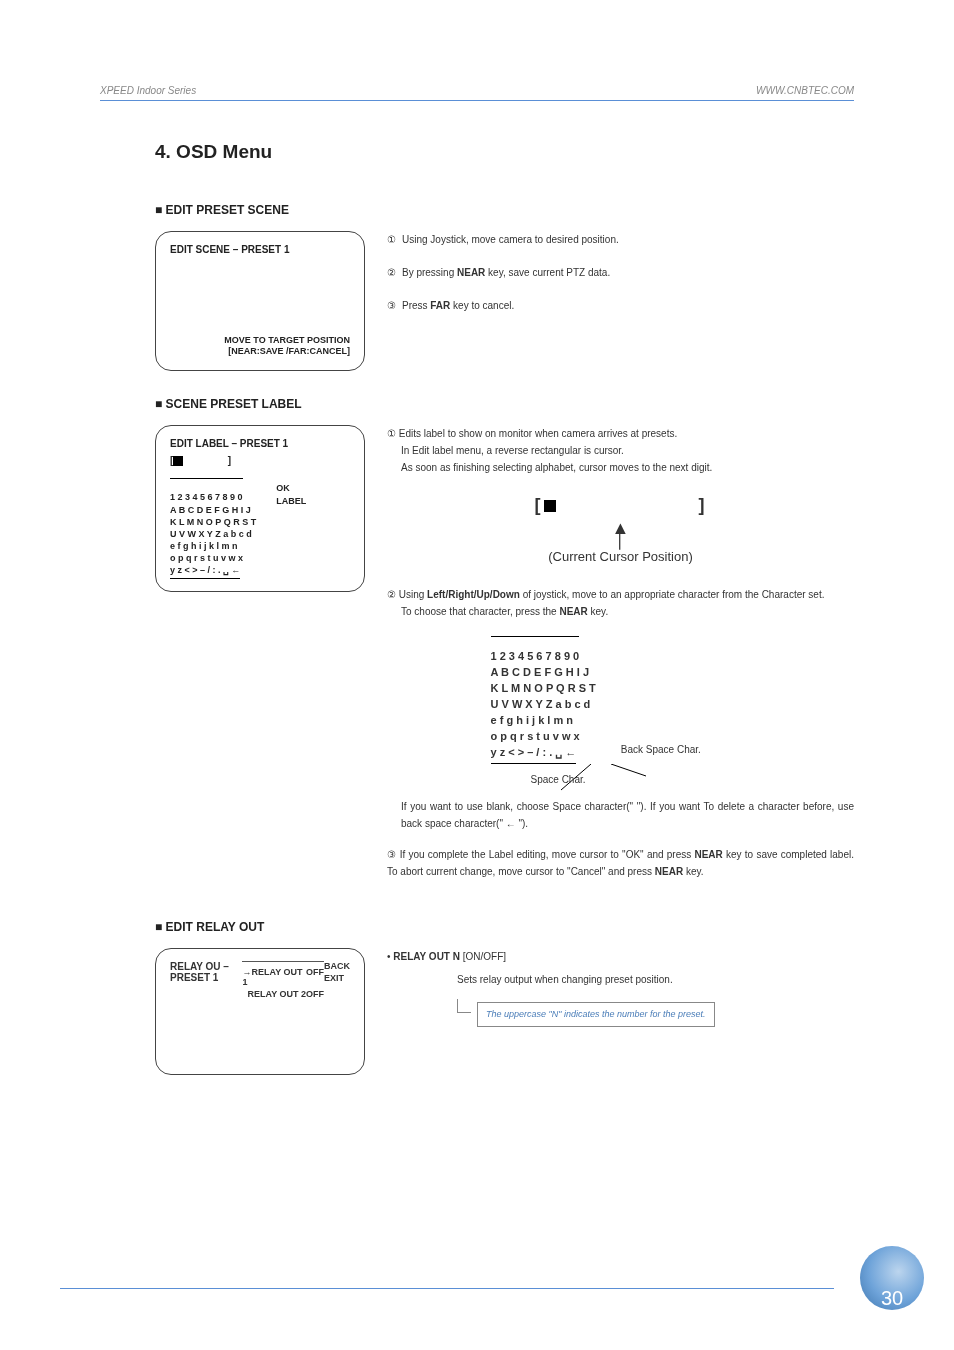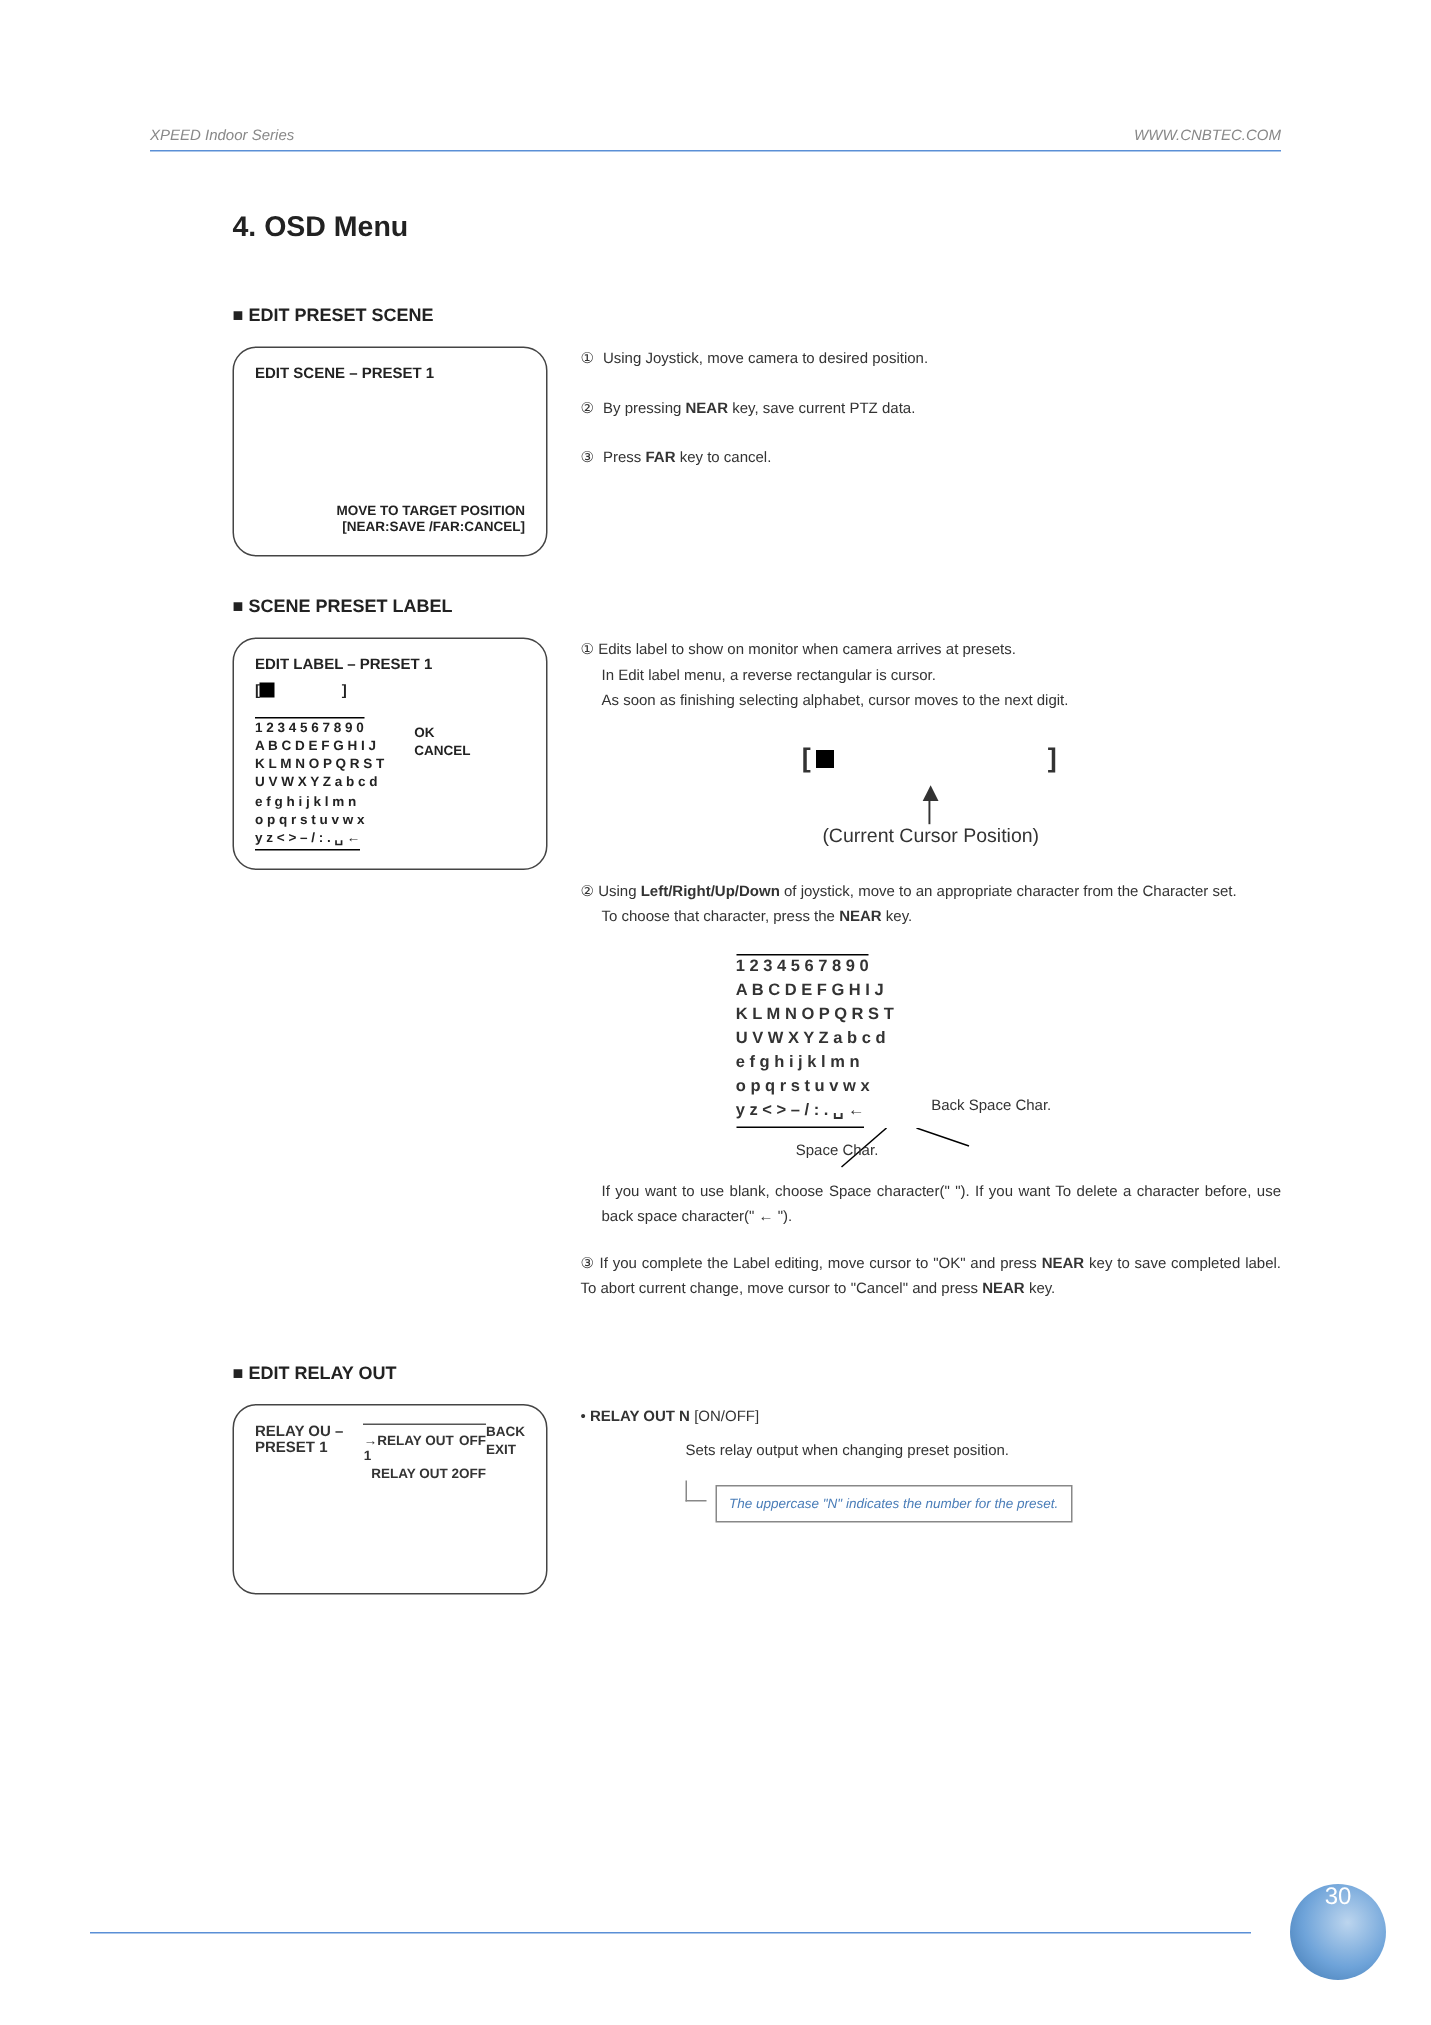--- a/index.html
+++ b/index.html
@@ -87,21 +87,21 @@
     display: flex;
     gap: 20px;
     margin-top: 6px;
   }
   .charset {
     font-size: 9px;
     font-weight: bold;
     line-height: 1.35;
     white-space: pre;
   }
-  .charset-top { border-top: 1.5px solid #000; display:inline-block; padding-top:0;}
+  .charset-top { border-top: 1.5px solid #000; display:inline-block; padding-top:12px;}
   .charset-bot { border-bottom: 1.5px solid #000; display:inline-block; padding-bottom:2px;}
   .okcancel {
     font-size: 9px;
     font-weight: bold;
     line-height: 1.35;
     padding-top: 4px;
   }
   .cursor-display {
     font-size: 10px;
     font-weight: bold;
@@ -213,30 +213,30 @@
     width: 14px;
     height: 14px;
     border-left: 1px solid #888;
     border-bottom: 1px solid #888;
     margin-right: 6px;
     margin-top: -8px;
   }
   .page-number-badge {
     position: absolute;
     right: 30px;
-    bottom: 30px;
+    bottom: 40px;
     width: 64px;
     height: 64px;
     border-radius: 50%;
     background: radial-gradient(circle at 60% 40%, #bcd5ee 0%, #6ea3d9 55%, #3c74ad 100%);
     display:flex;
-    align-items:flex-start;
+    align-items:flex-end;
     justify-content:center;
     color:#fff;
-    font-size:16px;
+    font-size:20px;
   }
   .footer-line {
     position:absolute;
     left: 60px;
     right: 120px;
     bottom: 60px;
     height: 2px;
     border-top: 1px solid #5a8fd6;
   }
   b { font-weight: bold; }
@@ -288,21 +288,21 @@
       <div class="osd-label-inner">
         <div class="charset"><span class="charset-top">1 2 3 4 5 6 7 8 9 0</span>
 <span>A B C D E F G H I J</span>
 <span>K L M N O P Q R S T</span>
 <span>U V W X Y Z a b c d</span>
 <span>e f g h i j k l m n</span>
 <span>o p q r s t u v w x</span>
 <span class="charset-bot">y z &lt; &gt; – / : . ␣ ←</span></div>
         <div class="okcancel">
           <div>OK</div>
-          <div>CANCEL</div>
+          <div>LABEL</div>
         </div>
       </div>
     </div>
     <div class="desc-col">
       <div class="desc-block">
         <span>①</span>
         <span>Edits label to show on monitor when camera arrives at presets.</span>
         <span class="indent">In Edit label menu, a reverse rectangular is cursor.</span>
         <span class="indent">As soon as finishing selecting alphabet, cursor moves to the next digit.</span>
       </div>

